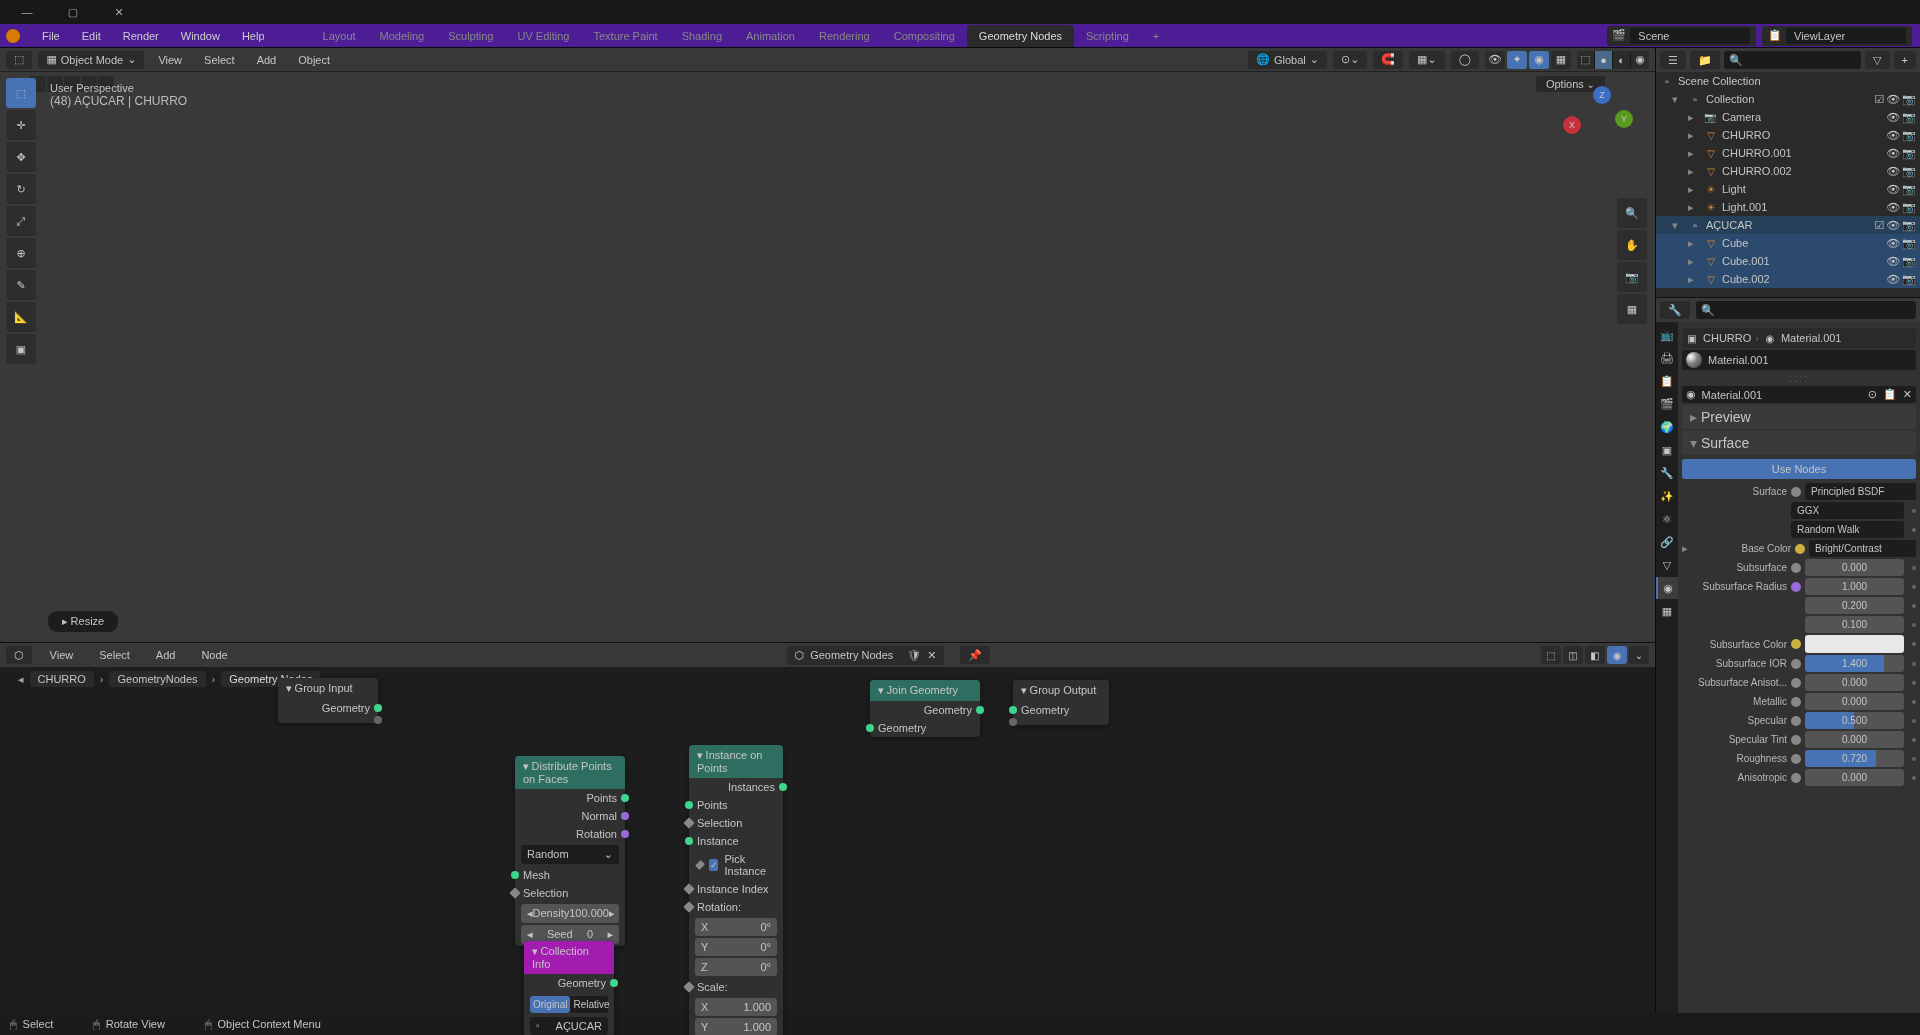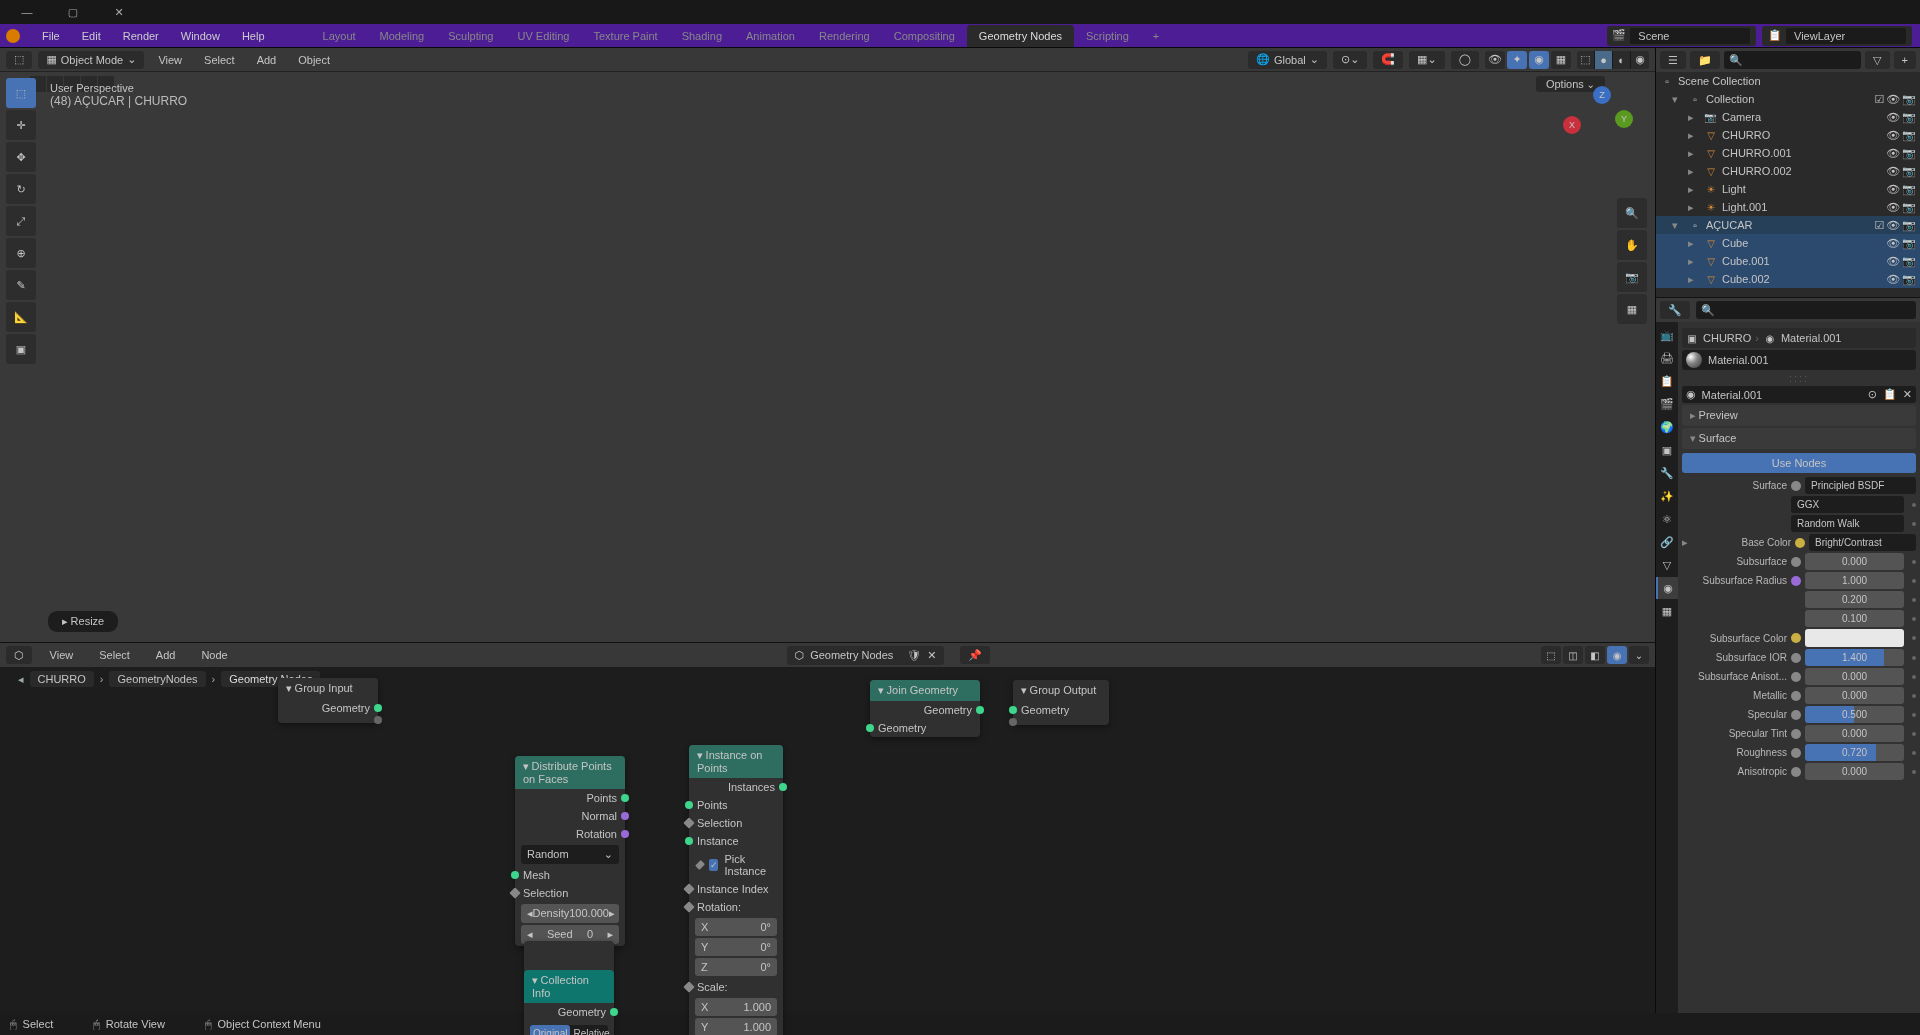--- a/index.html
+++ b/index.html
@@ -49,21 +49,21 @@
 .node-area { height:370px; background:#1d1d1d; position:relative; }
 .node-header { height:24px; background:#383838; display:flex; align-items:center; padding:0 6px; gap:10px; }
 .node-header .menu-item { padding:3px 8px; cursor:pointer; }
 .breadcrumb { position:absolute; left:18px; top:28px; display:flex; align-items:center; gap:6px; font-size:11px; color:#9aa; }
 .crumb { background:#2a2a2a; padding:2px 8px; border-radius:3px; }
 .crumb.sel { color:#ddd; }
 .nodes-svg { position:absolute; inset:0; z-index:1; }
 .node { position:absolute; background:#303030; border-radius:4px; box-shadow:0 2px 6px rgba(0,0,0,.4); z-index:2; }
 .node-title { background:#2e6e60; padding:4px 8px; border-radius:4px 4px 0 0; font-size:11px; }
 .node-title.inv { background:#303030; }
-.node-title.orange { background:#0f766e;margin-top:29px; }
+.node-title.orange { background:#a21caf; }
 .node-row { padding:3px 8px; font-size:10px; display:flex; align-items:center; position:relative; }
 .node-row.right { justify-content:flex-end; }
 .socket { width:8px; height:8px; border-radius:50%; position:absolute; }
 .socket.out { right:-4px; background:#3dd68c; }
 .socket.in { left:-4px; background:#3dd68c; }
 .socket.dia { transform:rotate(45deg); border-radius:1px; background:#888; }
 .socket.purple { background:#9a6ad8; }
 .node-field { background:#545454; margin:2px 6px; padding:3px 6px; border-radius:3px; font-size:10px; display:flex; justify-content:space-between; }
 .node-dropdown { background:#1d1d1d; margin:2px 6px; padding:3px 6px; border-radius:3px; font-size:10px; display:flex; justify-content:space-between; }
 .node-tabs { display:flex; margin:4px 6px; background:#1d1d1d; border-radius:3px; }
@@ -96,21 +96,21 @@
 .prop-row { display:flex; align-items:center; margin:2px 0; gap:4px; }
 .prop-label { width:105px; text-align:right; font-size:10px; color:#b8b8b8; }
 .prop-input { flex:1; background:#545454; padding:3px 6px; border-radius:3px; font-size:10px; text-align:center; }
 .prop-input.dark { background:#1d1d1d; text-align:left; }
 .prop-input.blue { background:linear-gradient(to right,#4772b3 50%,#545454 50%); }
 .prop-input.blue72 { background:linear-gradient(to right,#4772b3 72%,#545454 72%); }
 .prop-input.blue80 { background:linear-gradient(to right,#4772b3 80%,#545454 80%); }
 .dot { width:10px; height:10px; border-radius:50%; background:#888; }
 .dot.yellow { background:#c9b040; }
 .dot.purple { background:#9a6ad8; }
-.panel-header { background:#3a3a3a; padding:4px 8px; margin:2px 0; border-radius:3px; font-size:11px; }
+.panel-header { background:#3a3a3a; padding:4px 8px; margin:2px 0; border-radius:3px; font-size:14px; }
 .panel-header::before { content:"▾ "; color:#888; }
 .panel-header.closed::before { content:"▸ "; }
 .use-nodes { background:#4772b3; text-align:center; padding:4px; border-radius:3px; margin:4px 0; font-size:11px; }
 .mat-row { display:flex; background:#1d1d1d; border-radius:3px; padding:2px 4px; align-items:center; gap:6px; margin:2px 0; }
 .mat-ball { width:16px; height:16px; border-radius:50%; background:radial-gradient(circle at 30% 30%,#fff,#888 40%,#333); }
 .color-swatch { flex:1; height:18px; background:#e8e8e8; border-radius:3px; }
 .bullet { width:4px; height:4px; border-radius:50%; background:#666; margin-left:4px; }
 .statusbar { height:22px; background:#1b1b1b; display:flex; align-items:center; padding:0 10px; gap:40px; font-size:10px; color:#9a9a9a; }
 .status-item { display:flex; align-items:center; gap:6px; }
 .gn-input { background:#2b2b2b; padding:3px 8px; border-radius:3px; display:flex; align-items:center; gap:6px; margin-left:auto;}

